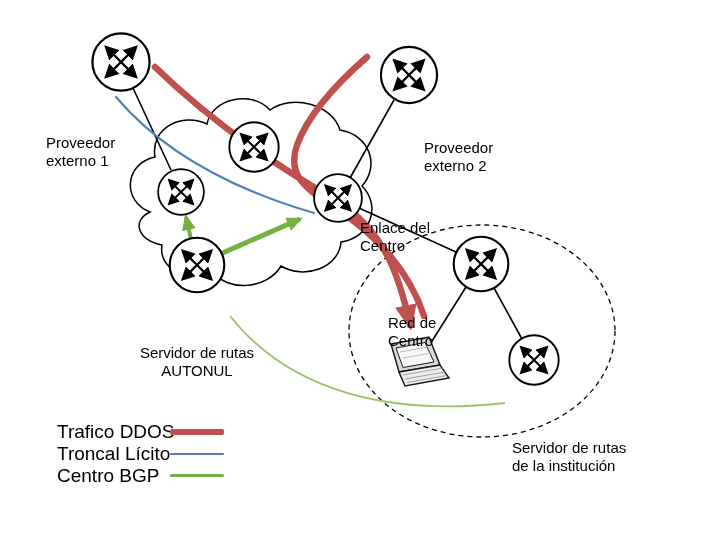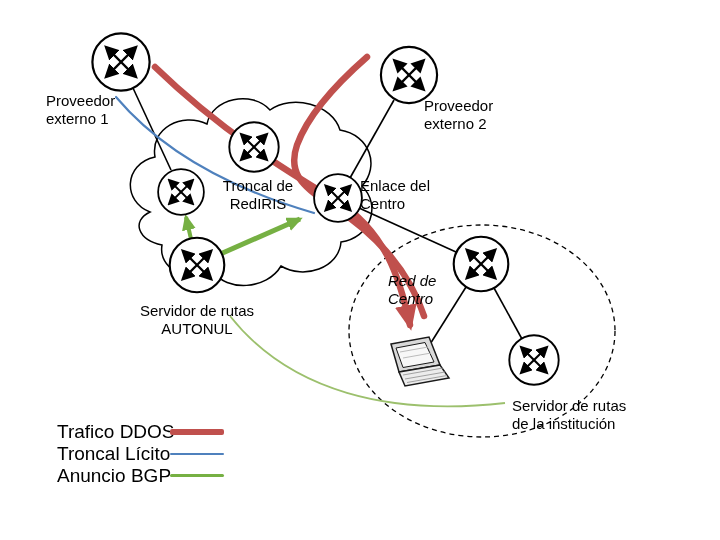--- a/index.html
+++ b/index.html
@@ -1,19 +1,19 @@
 <!DOCTYPE html>
 <html><head>
 <meta charset="utf-8">
 <style>
   html,body{margin:0;padding:0;background:#fff;}
   #stage{position:relative;width:720px;height:540px;background:#ffffff;overflow:hidden;
          font-family:"Liberation Sans",sans-serif;color:#000;}
   #diagram-svg{position:absolute;left:0;top:0;}
-  .lbl{position:absolute;font-size:15px;line-height:1.22;white-space:pre-line;}
+  .lbl{position:absolute;font-size:15px;line-height:1.22;white-space:pre-line;margin-top:42px;}
   .lbl.center{text-align:center;}
   .legend-label{position:absolute;font-size:19px;}
   .swatch{position:absolute;border-radius:2px;}
   .sw-red{background:#c0504d;height:6px;width:54px;}
   .sw-blue{background:#4f81bd;height:2px;width:54px;}
   .sw-green{background:#76b043;height:3px;width:54px;}
 </style>
 </head>
 <body>
 
@@ -83,33 +83,31 @@
       <path d="M 400 352 L 428 347 M 403 358 L 431 353" stroke="#bbb" stroke-width="1" fill="none"></path>
       <path d="M 399 372 L 440 365 L 449 378 L 405 386 Z" fill="#ececec"></path>
       <path d="M 403 375 L 443 368 M 405 379 L 445 372 M 407 382.5 L 447 375.5" stroke="#999" stroke-width="0.9" fill="none"></path>
     </g>
   </svg>
 
   <div class="lbl" style="left:46px;top:92px;">Proveedor
 externo 1</div>
   <div class="lbl" style="left:424px;top:97px;">Proveedor
 externo 2</div>
-  <div class="lbl center" style="left:197px;top:177px;width:122px;">Troncal de
-RedIRIS</div>
   <div class="lbl" style="left:360px;top:177px;">Enlace del
 Centro</div>
-  <div class="lbl" style="left:388px;top:272px;font-style:italic;">Red de
+  <div class="lbl" style="left:388px;top:272px;">Red de
 Centro</div>
   <div class="lbl center" style="left:117px;top:302px;width:160px;">Servidor de rutas
 AUTONUL</div>
   <div class="lbl" style="left:512px;top:397px;">Servidor de rutas
 de la institución</div>
 
   <div>
     <div class="legend-label" style="left:57px;top:421px;">Trafico DDOS</div>
     <div class="swatch sw-red" style="left:170px;top:429px;"></div>
     <div class="legend-label" style="left:57px;top:443px;">Troncal Lícito</div>
     <div class="swatch sw-blue" style="left:170px;top:453px;"></div>
-    <div class="legend-label" style="left:57px;top:465px;">Anuncio BGP</div>
+    <div class="legend-label" style="left:57px;top:465px;">Centro BGP</div>
     <div class="swatch sw-green" style="left:170px;top:474px;"></div>
   </div>
 
 </div>
 
 </body></html>

